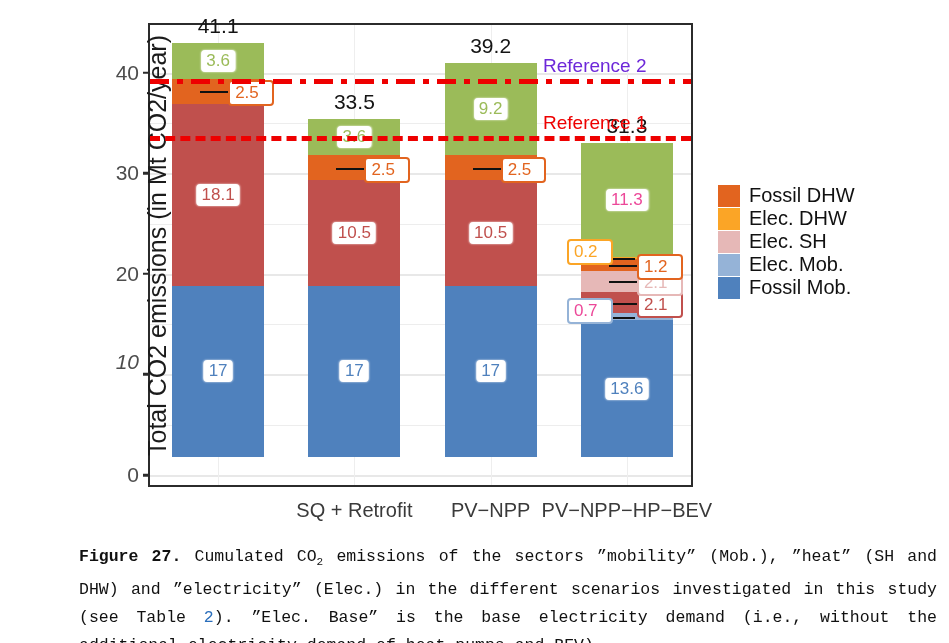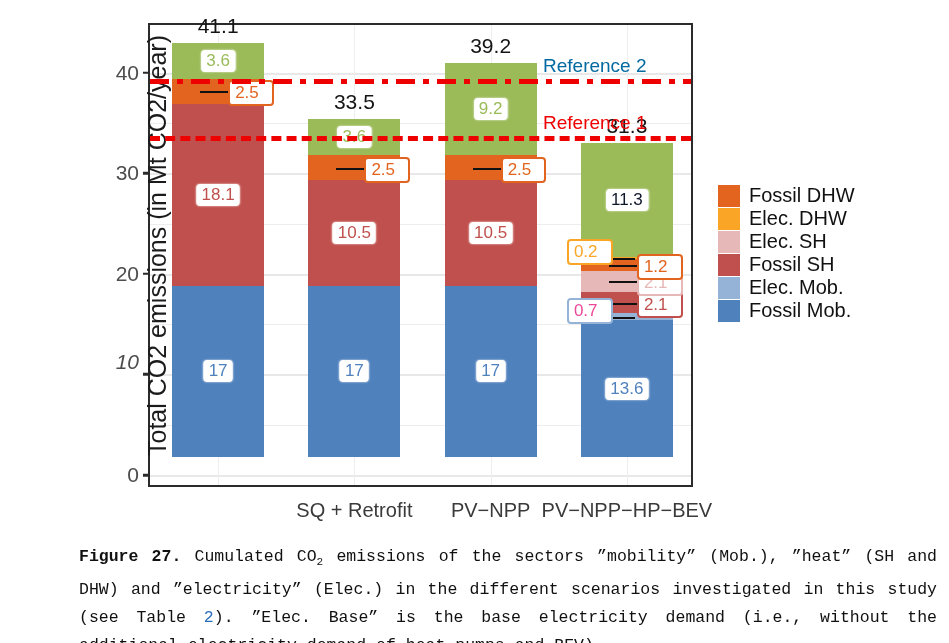--- a/index.html
+++ b/index.html
@@ -292,27 +292,27 @@
           <div class="callout-label" style="top: 303.663px; color: #ec4899; border: 2px solid rgb(149, 179, 215); left: -14px;">0.7</div>
           <div class="callout-line" style="top: 309.663px; left: 28px; width: 26px;"></div>
           <div class="callout-label" style="top: 297.579px; color: rgb(192, 80, 77); border: 2px solid rgb(192, 80, 77); left: 56px;">2.1</div>
           <div class="callout-line" style="top: 295.579px; left: 28px; width: 30px;"></div>
           <div class="callout-label" style="top: 276.453px; color: rgb(230, 184, 183); border: 2px solid rgb(230, 184, 183); left: 56px;">2.1</div>
           <div class="callout-line" style="top: 274.453px; left: 28px; width: 30px;"></div>
           <div class="callout-label" style="top: 259.854px; color: rgb(226, 100, 31); border: 2px solid rgb(226, 100, 31); left: 56px;">1.2</div>
           <div class="callout-line" style="top: 257.854px; left: 28px; width: 30px;"></div>
           <div class="callout-label" style="top: 244.812px; color: rgb(251, 165, 38); border: 2px solid rgb(251, 165, 38); left: -14px;">0.2</div>
           <div class="callout-line" style="top: 250.812px; left: 28px; width: 26px;"></div>
-          <div class="seg-label" style="top: 192.967px; color: #0f172a;">11.3</div>
+          <div class="seg-label" style="top: 192.967px; color: #ec4899;">11.3</div>
           <div class="total-label" style="top: 107.128px;">31.3</div>
         </div>
         <div class="ref-line dashed" style="top: 110.978px; border-top-color: rgb(238, 0, 0);"></div>
         <div class="ref-label" style="top: 86.978px; left: 393px; color: rgb(238, 0, 0);">Reference 1</div>
         <div class="ref-line dashdot" style="top: 53.636px;"></div>
-        <div class="ref-label" style="top: 29.636px; left: 393px; color: #0369a1;">Reference 2</div>
+        <div class="ref-label" style="top: 29.636px; left: 393px; color: #6d28d9;">Reference 2</div>
       </div>
 
     <div style="position:absolute; left:148px; top:23px;">
       <div class="y-axis-title">Total CO2 emissions (in Mt CO2/year)</div>
     </div>
   </div>
 
   <div class="legend" id="legend">
       <div class="legend-item">
         <div class="legend-swatch" style="background: rgb(226, 100, 31);"></div>
@@ -320,24 +320,20 @@
       </div>
       <div class="legend-item">
         <div class="legend-swatch" style="background: rgb(251, 165, 38);"></div>
         <div class="legend-text">Elec. DHW</div>
       </div>
       <div class="legend-item">
         <div class="legend-swatch" style="background: rgb(230, 184, 183);"></div>
         <div class="legend-text">Elec. SH</div>
       </div>
       <div class="legend-item">
-        <div class="legend-swatch" style="background: rgb(192, 80, 77);"></div>
-        <div class="legend-text">Fossil SH</div>
-      </div>
-      <div class="legend-item">
         <div class="legend-swatch" style="background: rgb(149, 179, 215);"></div>
         <div class="legend-text">Elec. Mob.</div>
       </div>
       <div class="legend-item">
         <div class="legend-swatch" style="background: rgb(79, 129, 189);"></div>
         <div class="legend-text">Fossil Mob.</div>
       </div>
     </div>
 
   <div class="caption">

